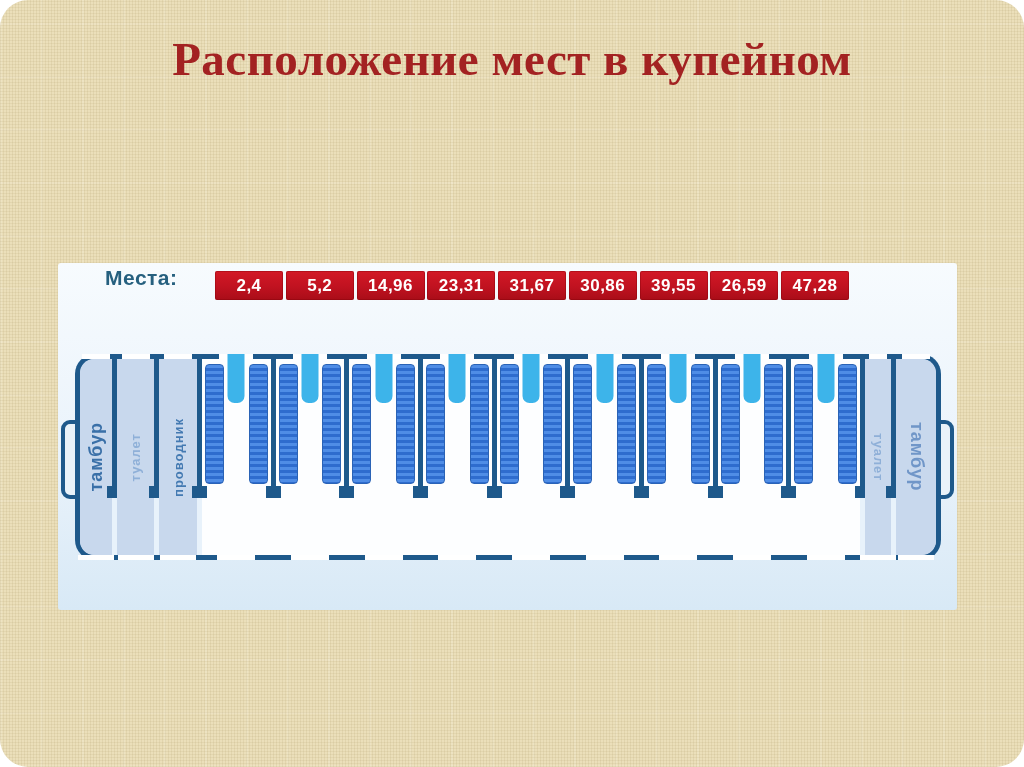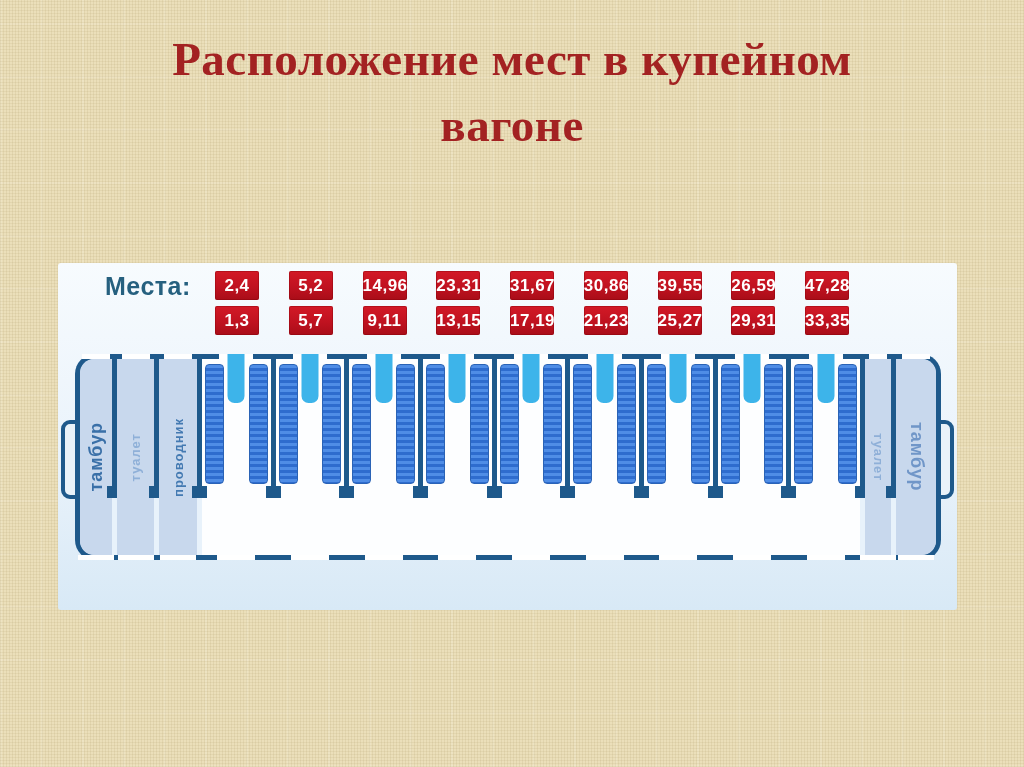--- a/index.html
+++ b/index.html
@@ -6,39 +6,40 @@
   body{width:1024px;height:767px;overflow:hidden;}
   .slide{
     position:relative;width:1024px;height:767px;
     background-color:#ebdfba;
     background-image:
       repeating-linear-gradient(90deg, rgba(167,148,96,.14) 0 1px, rgba(0,0,0,0) 1px 3px),
       repeating-linear-gradient(0deg, rgba(167,148,96,.12) 0 1px, rgba(0,0,0,0) 1px 3px),
       repeating-linear-gradient(90deg, rgba(255,255,255,.12) 0 2px, rgba(0,0,0,0) 2px 41px),
       repeating-linear-gradient(0deg, rgba(255,255,255,.10) 0 2px, rgba(0,0,0,0) 2px 53px);
     font-family:"Liberation Sans", sans-serif;
+    border-radius:28px;
   }
   .title{
     position:absolute;left:0;right:0;top:26px;text-align:center;
     font-family:"Liberation Serif", serif;font-weight:bold;
     font-size:47px;line-height:66px;color:#a32222;letter-spacing:.5px;
   }
   .panel{
     position:absolute;left:58px;top:263px;width:899px;height:347px;
     background:linear-gradient(180deg,#f7fbfe 0%,#eaf3fb 55%,#d8e9f6 100%);
     border-radius:3px;
   }
   .legend{
-    position:absolute;left:47px;top:9px;
-    font-weight:bold;font-size:25px;color:#26607f;letter-spacing:.5px;
+    position:absolute;left:47px;top:3px;
+    font-weight:bold;font-size:21px;color:#26607f;letter-spacing:.5px;
   }
   .badges{position:absolute;left:157px;top:8px;width:634px;display:flex;flex-direction:column;gap:6px;}
   .badge-row{display:flex;justify-content:space-between;}
   .badge{
-    width:44px;height:29px;border-radius:2px;text-align:center;
+    width:68px;height:29px;border-radius:2px;text-align:center;
     background:linear-gradient(180deg,#d31926 0%,#c01220 55%,#a90d18 100%);
     box-shadow:inset 0 0 0 1px rgba(125,0,10,.35);
     color:#fff;font-weight:bold;font-size:17px;line-height:29px;letter-spacing:.5px;
   }
   
   .car{
     position:absolute;left:22px;top:96px;width:856px;height:196px;
     background:#e8f2fb;border-radius:15px;box-shadow:0 0 0 5px #1e598b;
   }
   .bump{position:absolute;top:157px;width:22px;height:71px;border:4px solid #1e598b;background:#e9f2f9;}
@@ -82,50 +83,38 @@
   .sec.toilet-right .vlabel{font-size:13px;color:#8fb0d8;}
   .sec.tambur-right .vlabel{font-size:18px;color:#7096c8;}
 </style>
 </head>
 <body>
 
 <div class="slide">
 
   <div class="title">
     <div>Расположение мест в купейном</div>
-    <div>вагоне</div>
   </div>
 
   <div class="panel">
 
     <div class="legend">Места:</div>
 
     <div class="badges">
       <div class="badge-row">
           <div class="badge">2,4</div>
           <div class="badge">5,2</div>
           <div class="badge">14,96</div>
           <div class="badge">23,31</div>
           <div class="badge">31,67</div>
           <div class="badge">30,86</div>
           <div class="badge">39,55</div>
           <div class="badge">26,59</div>
           <div class="badge">47,28</div>
         </div>
-      <div class="badge-row">
-          <div class="badge">1,3</div>
-          <div class="badge">5,7</div>
-          <div class="badge">9,11</div>
-          <div class="badge">13,15</div>
-          <div class="badge">17,19</div>
-          <div class="badge">21,23</div>
-          <div class="badge">25,27</div>
-          <div class="badge">29,31</div>
-          <div class="badge">33,35</div>
-        </div>
     </div>
 
     <div class="bump left"></div>
     <div class="bump right"></div>
 
     <div class="car">
       <div class="comp-bg"></div>
       <div class="car-row">
           <div class="sec tambur-left">
             <div class="win-top"></div>

